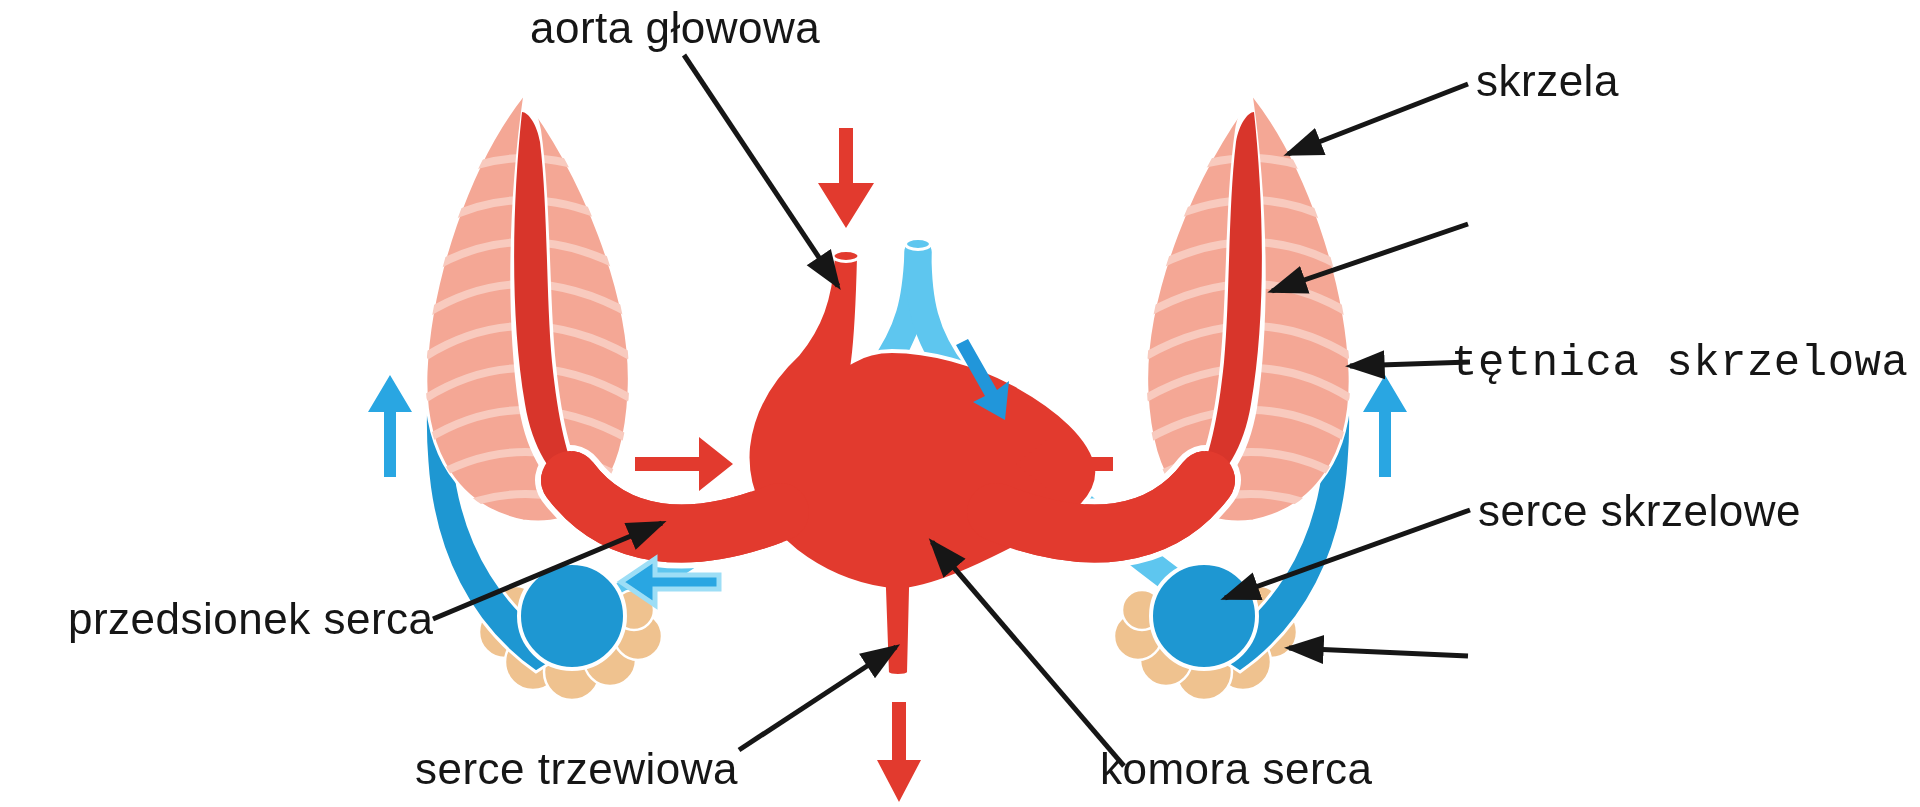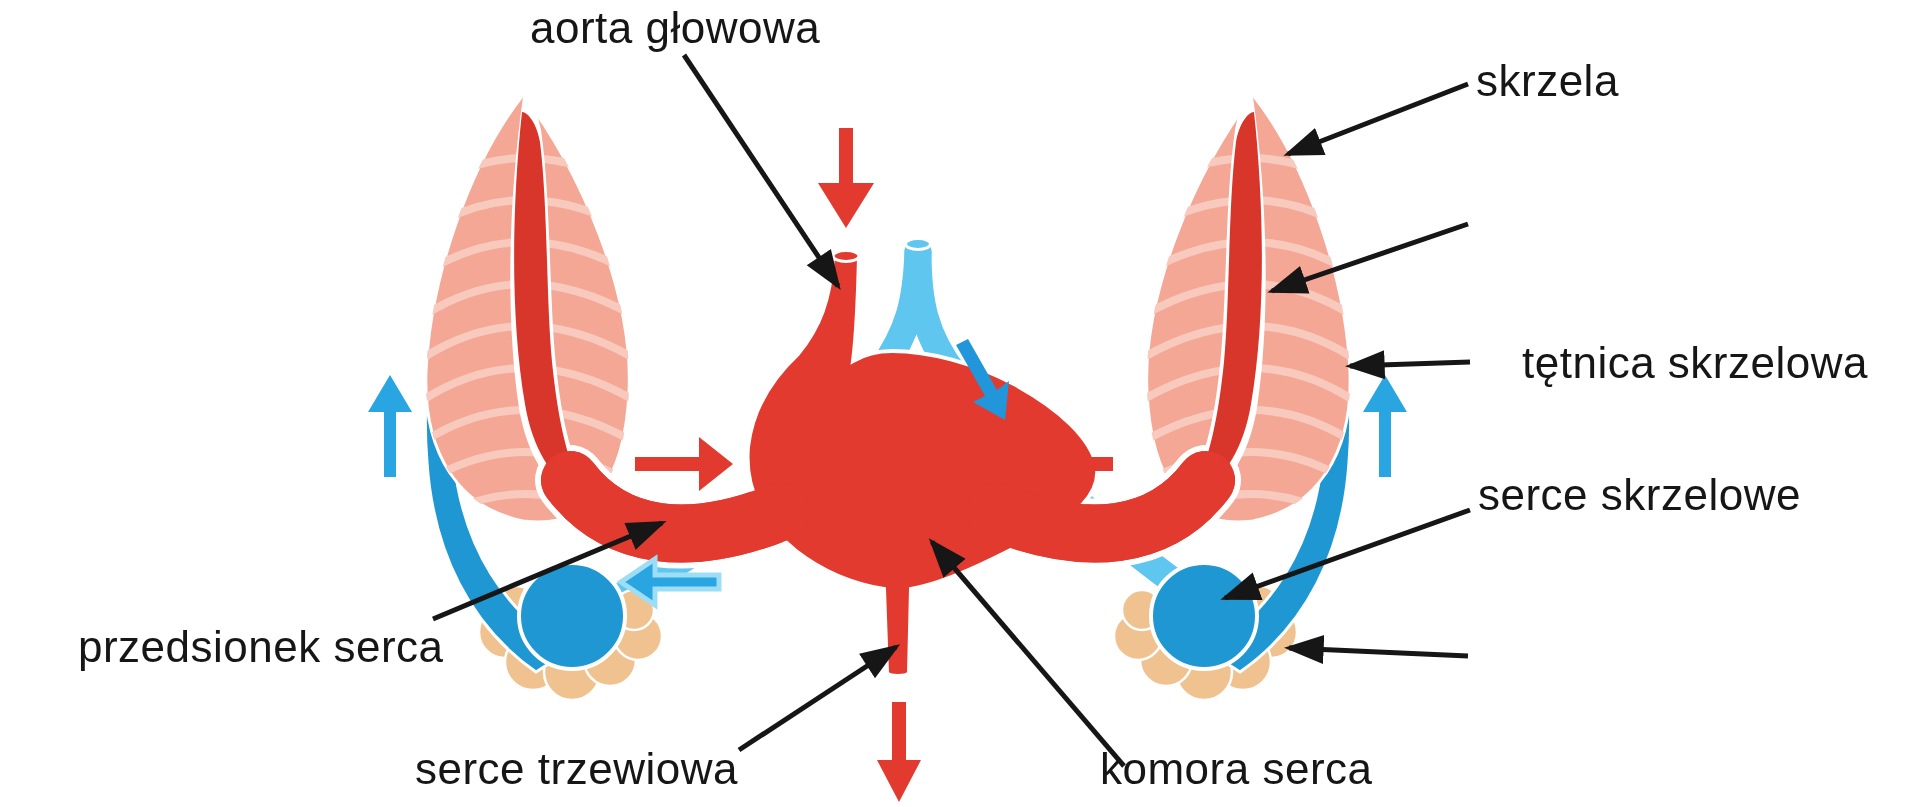--- a/index.html
+++ b/index.html
@@ -128,18 +128,18 @@
       <line x1="1470" y1="510" x2="1225" y2="598" marker-end="url(#ah)"></line>
       <line x1="1468" y1="656" x2="1289" y2="648" marker-end="url(#ah)"></line>
       <line x1="433" y1="619" x2="662" y2="523" marker-end="url(#ah)"></line>
       <line x1="739" y1="750" x2="896" y2="647" marker-end="url(#ah)"></line>
       <line x1="1124" y1="766" x2="932" y2="542" marker-end="url(#ah)"></line>
     </g>
   </svg>
 
   <div class="lbl" style="left:530px; top:5px;">aorta głowowa</div>
   <div class="lbl" style="left:1476px; top:58px;">skrzela</div>
-  <div class="lbl" style="left:1522px; top:340px;">tętnica skrzelowa</div>
-  <div class="lbl" style="left:1478px; top:472px;">serce skrzelowe</div>
-  <div class="lbl" style="left:78px; top:596px;margin-top:28px;">przedsionek serca</div>
+  <div class="lbl" style="left:1451px; top:340px;font-family:Liberation Mono, monospace;">tętnica skrzelowa</div>
+  <div class="lbl" style="left:1478px; top:488px;">serce skrzelowe</div>
+  <div class="lbl" style="left:68px; top:596px;">przedsionek serca</div>
   <div class="lbl" style="left:415px; top:746px;">serce trzewiowa</div>
   <div class="lbl" style="left:1100px; top:746px;">komora serca</div>
 </div>
 
 </body></html>

